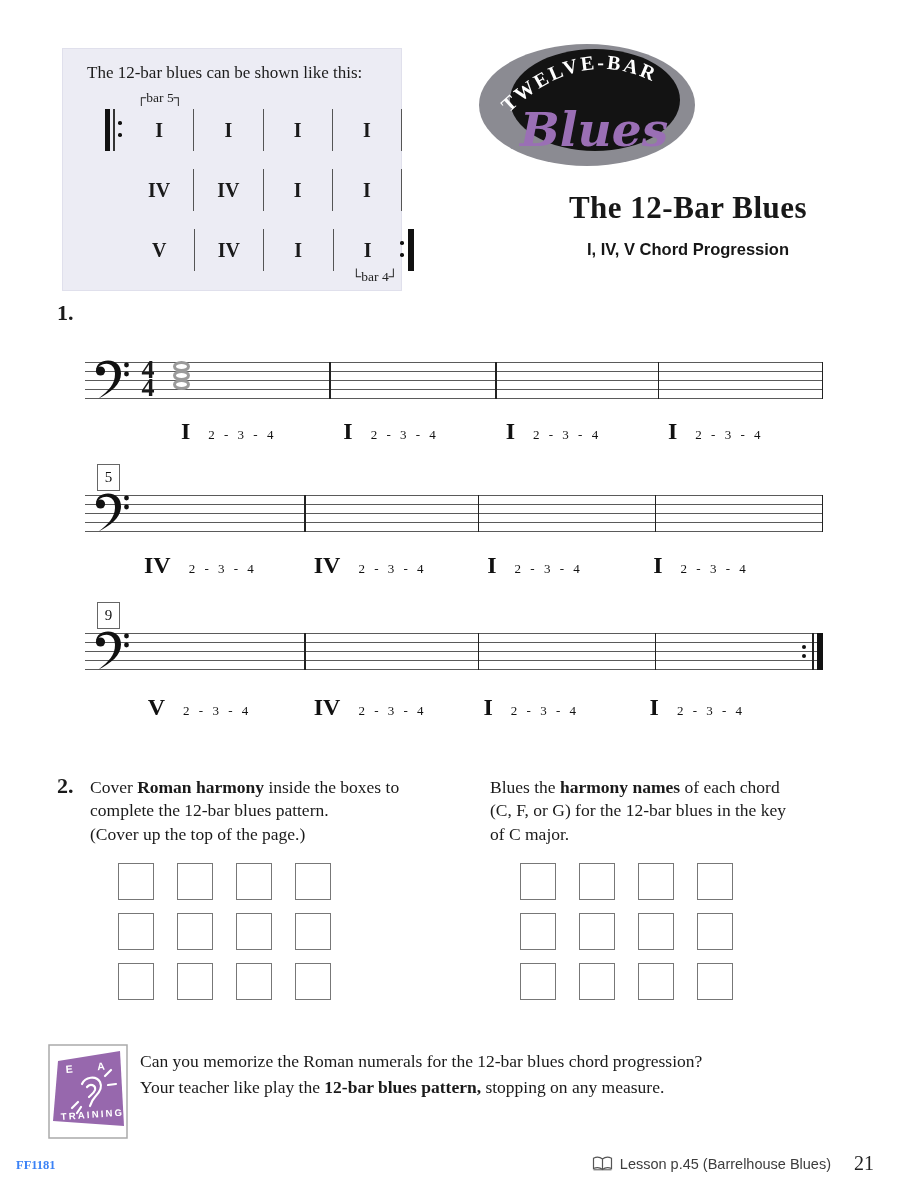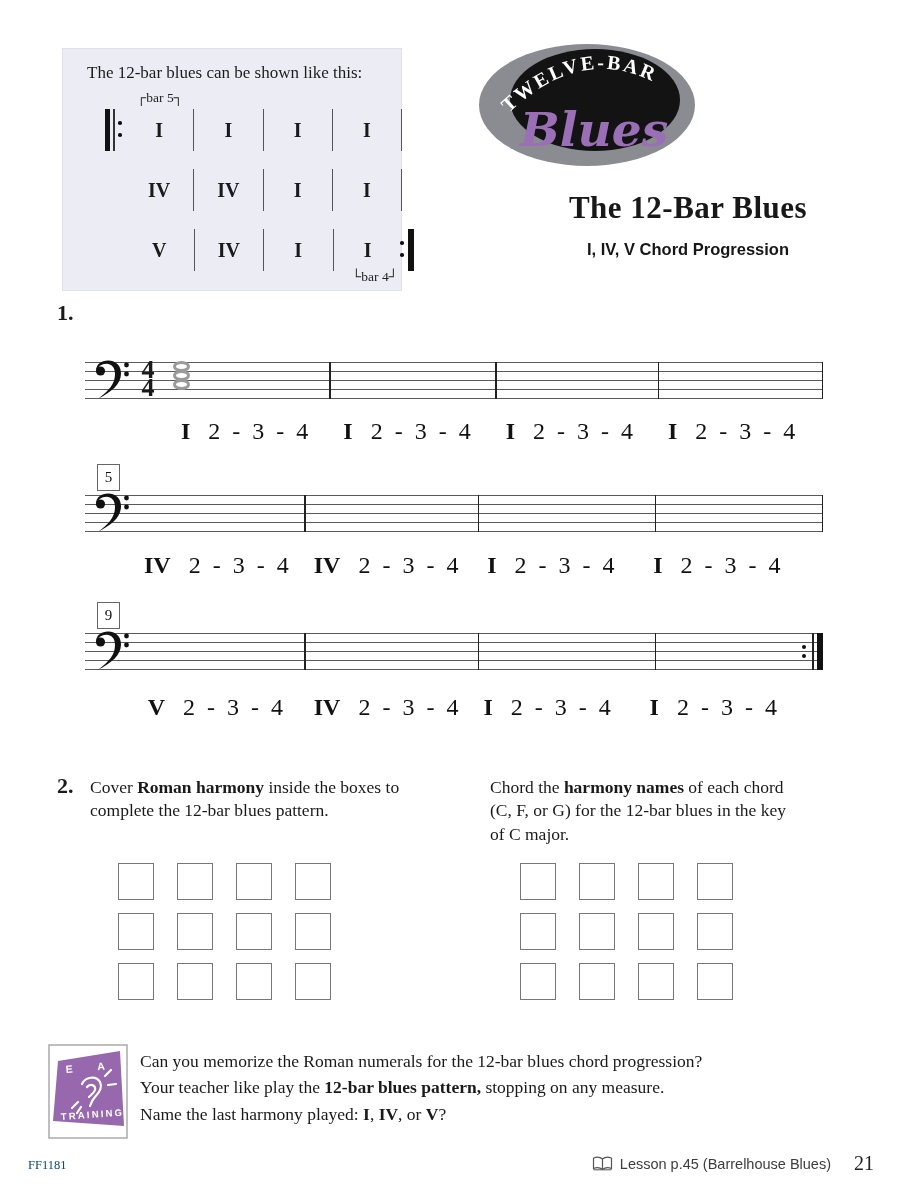--- a/index.html
+++ b/index.html
@@ -60,37 +60,37 @@
   .timesig .b { position:absolute; left:0; top:15px; width:100%; }
   .triad { position:absolute; left:88px; top:0; width:18px; height:37px; }
   .wholenote { position:absolute; left:0; width:17px; height:11px; border:3px solid #9a9a9a;
                border-radius:50%; background:#fff; }
   .end-repeat .dot { position:absolute; width:4px; height:4px; border-radius:50%; background:#111; }
   .end-repeat .thinb { position:absolute; right:9px; top:0; width:2px; height:37px; background:#222; }
   .end-repeat .thickb { position:absolute; right:0; top:0; width:6.5px; height:37px; background:#111; }
   .labels { position:absolute; left:28px; width:738px; height:32px; }
   .lab-group { position:absolute; display:flex; align-items:baseline; gap:18px; white-space:nowrap; }
   .lab-numeral { font-size:24px; font-weight:600; color:#111; }
-  .lab-count { font-size:24px; letter-spacing:3px; color:#111; }
+  .lab-count { font-size:13px; letter-spacing:3px; color:#111; }
 
   
   .ex2 { position:absolute; left:57px; top:773px; width:790px; height:250px; }
   .ex2-left-text { position:absolute; left:33px; top:3px; width:312px; font-size:17.5px; line-height:1.33; }
   .ex2-right-text { position:absolute; left:433px; top:3px; width:312px; font-size:17.5px; line-height:1.33; }
   .grid { position:absolute; width:276px; height:228px; }
   .grid.left { left:61px; top:90px; } .grid.right { left:463px; top:90px; }
   .gridbox { position:absolute; width:36px; height:37px; border:1.5px solid #777; background:#fff; }
 
   
   .ear { position:absolute; left:48px; top:1042px; width:810px; height:100px; }
   .ear-icon { position:absolute; left:0; top:2px; }
   .ear-text { position:absolute; left:92px; top:6px; font-size:17.5px; line-height:1.5; }
 
   
-  .footer-left { position:absolute; left:28px; top:1158px; font-size:12.5px; color:#0c4a6e; }
+  .footer-left { position:absolute; left:16px; top:1158px; font-size:12.5px; color:#3b82f6;font-weight:bold; }
   .footer-right { position:absolute; right:26px; top:1152px; display:flex; align-items:center; gap:7px;
                   font-family:"Liberation Sans", sans-serif; font-size:14.5px; color:#3d3d3d; }
   .page-num { font-family:"Liberation Serif", serif; font-size:20px; color:#222; margin-left:16px; }
   b { font-weight:bold; }
 </style>
 </head>
 <body>
 
 <div class="page">
 
@@ -286,23 +286,24 @@
           <span class="lab-numeral">I</span>
           <span class="lab-count">2 - 3 - 4</span>
         </div>
     </div>
   </div>
 
   <div class="ex2">
     <span class="ex-num" style="position:absolute;left:0;top:0;">2.</span>
     <div class="ex2-left-text">
       <span>Cover </span><b>Roman harmony</b><span> inside the boxes to complete the 12-bar blues pattern.</span>
+      <div>(Cover up the top of the page.)</div>
     </div>
     <div class="ex2-right-text">
-      <span>Chord the </span><b>harmony names</b><span> of each chord (C, F, or G) for the 12-bar blues in the key of C major.</span>
+      <span>Blues the </span><b>harmony names</b><span> of each chord (C, F, or G) for the 12-bar blues in the key of C major.</span>
     </div>
 
     <div class="grid left">
       <div class="gridbox" style="left:0;top:0;"></div>
       <div class="gridbox" style="left:59px;top:0;"></div>
       <div class="gridbox" style="left:118px;top:0;"></div>
       <div class="gridbox" style="left:177px;top:0;"></div>
       <div class="gridbox" style="left:0;top:50px;"></div>
       <div class="gridbox" style="left:59px;top:50px;"></div>
       <div class="gridbox" style="left:118px;top:50px;"></div>
@@ -340,21 +341,20 @@
         <path d="M57,32 L63,26"></path>
         <path d="M60,41 L68,40"></path>
         <path d="M30,58 L24,64"></path>
         <path d="M33,63 L29,69"></path>
       </g>
       <text x="13" y="76" font-family="Liberation Sans, sans-serif" font-weight="bold" font-size="9.5" fill="#ffffff" letter-spacing="2.2" transform="rotate(-4 13 76)">TRAINING</text>
     </svg>
     <div class="ear-text">
       <div>Can you memorize the Roman numerals for the 12-bar blues chord progression?</div>
       <div><span>Your teacher like play the </span><b>12-bar blues pattern,</b><span> stopping on any measure.</span></div>
-      <div><span>Name the last harmony played: </span><b>I</b><span>, </span><b>IV</b><span>, or </span><b>V</b><span>?</span></div>
     </div>
   </div>
 
   <div class="footer-left">FF1181</div>
   <div class="footer-right">
     <svg width="21" height="15" viewBox="0 0 21 15">
       <path d="M10.5,3 C8,1 4,1 1.5,2.2 L1.5,12.5 C4,11.4 8,11.4 10.5,13.4 C13,11.4 17,11.4 19.5,12.5 L19.5,2.2 C17,1 13,1 10.5,3 Z M10.5,3 L10.5,13.4" fill="none" stroke="#555" stroke-width="1.2"></path>
       <path d="M1.5,13.8 L19.5,13.8" stroke="#555" stroke-width="1"></path>
     </svg>
     <span>Lesson p.45 (Barrelhouse Blues)</span>

